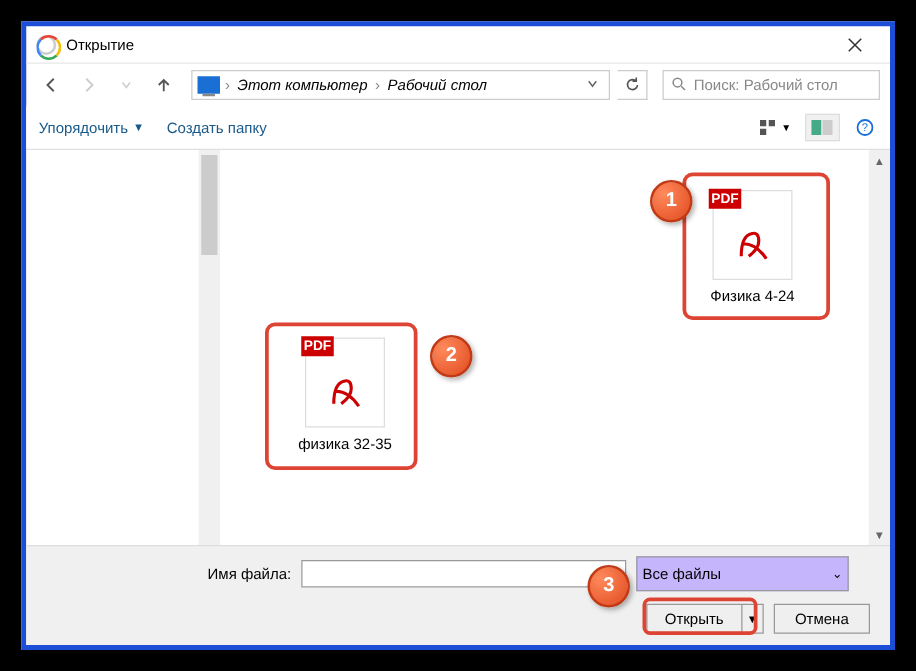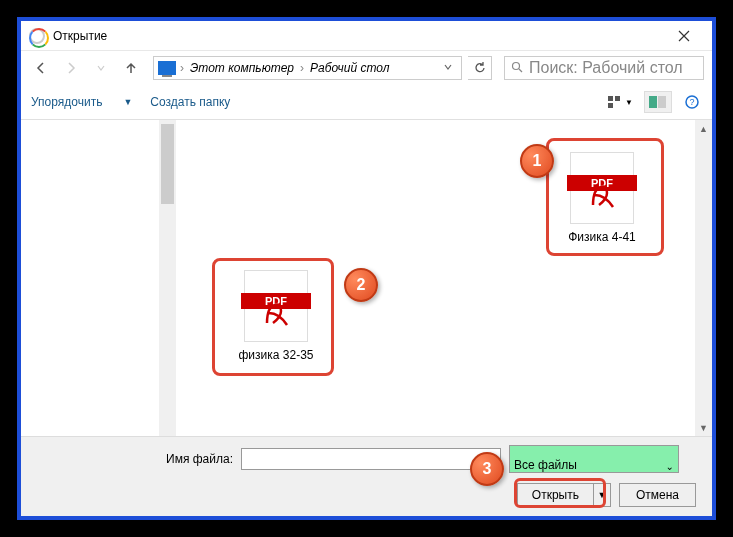--- a/index.html
+++ b/index.html
@@ -21,61 +21,61 @@
 .nav-up { margin-right: 4px; }
 
 .addressbar { flex: 1; height: 24px; border: 1px solid #ccc; display: flex; align-items: center; background: #fff; padding: 0 4px; gap: 4px; font-size: 12px; }
 .addressbar .pc-icon { width: 18px; height: 14px; background: #1a6fd4; position: relative; }
 .addressbar .pc-icon::after { content: ''; position: absolute; bottom: -2px; left: 4px; width: 10px; height: 2px; background: #888; }
 .addressbar .crumb { color: #000; padding: 0 2px; font-style: italic; }
 .addressbar .sep { color: #888; }
 .addr-dd { margin-left: auto; color: #666; padding: 0 4px; }
 .refresh-btn { width: 24px; height: 24px; border: 1px solid #ccc; border-left: none; display: flex; align-items: center; justify-content: center; cursor: pointer; }
 
-.searchbox { width: 200px; height: 24px; border: 1px solid #ccc; display: flex; align-items: center; padding: 2px 6px; gap: 6px; font-size: 16px; color: #888; margin-left: 6px; }
+.searchbox { width: 174px; height: 24px; border: 1px solid #ccc; display: flex; align-items: center; padding: 2px 6px; gap: 6px; font-size: 12px; color: #888; margin-left: 6px; }
 .search-icon { color: #888; }
 
 .toolbar { height: 34px; display: flex; align-items: center; padding: 0 10px; gap: 18px; background: #fff; font-size: 12px; }
-.tool-item { display: flex; align-items: center; gap: 21px; color: #1a5a8a; cursor: pointer; }
+.tool-item { display: flex; align-items: center; gap: 4px; color: #1a5a8a; cursor: pointer; }
 .tool-dd { font-size: 9px; }
 .tool-right { margin-left: auto; display: flex; align-items: center; gap: 10px; }
 .view-btn { width: 28px; height: 22px; border: 1px solid transparent; display: flex; align-items: center; justify-content: center; cursor: pointer; }
 .view-btn.active-ish { background: #f0f0f0; border-color: #ddd; }
 .help-btn { width: 20px; height: 20px; color: #1a6fd4; display: flex; align-items: center; justify-content: center; cursor: pointer; }
 
 .content-wrap { flex: 1; display: flex; border-top: 1px solid #e0e0e0; position: relative; overflow: hidden; }
 .tree-pane { width: 155px; background: #fff; position: relative; }
 .tree-scroll { position: absolute; right: 0; top: 0; width: 17px; height: 100%; background: #f0f0f0; }
 .tree-thumb { position: absolute; top: 4px; left: 2px; width: 13px; height: 80px; background: #ccc; }
 .file-pane { flex: 1; background: #fff; position: relative; }
 .file-scroll { position: absolute; right: 0; top: 0; width: 17px; height: 100%; background: #f0f0f0; }
 .file-up { position: absolute; top: 0; left: 0; width: 17px; height: 17px; display: flex; align-items: center; justify-content: center; font-size: 9px; color: #666; }
 .file-down { position: absolute; bottom: 0; left: 0; width: 17px; height: 17px; display: flex; align-items: center; justify-content: center; font-size: 9px; color: #666; }
 
 .file-item { position: absolute; width: 100px; display: flex; flex-direction: column; align-items: center; cursor: pointer; }
 .file-item.f1 { right: 60px; top: 32px; }
 .file-item.f2 { left: 50px; top: 150px; }
 .pdf-icon { width: 64px; height: 72px; background: #fff; border: 1px solid #ddd; position: relative; }
-.pdf-badge { position: absolute; top: -2px; left: -4px; background: #c00; color: #fff; font-size: 11px; font-weight: bold; padding: 2px 24px; margin-top: 24px; }
+.pdf-badge { position: absolute; top: -2px; left: -4px; background: #c00; color: #fff; font-size: 11px; font-weight: bold; padding: 2px 2px; }
 .pdf-a { position: absolute; top: 22px; left: 50%; transform: translateX(-50%); color: #c00; }
 .file-label { font-size: 12px; color: #000; margin-top: 6px; text-align: center; }
 
 .hl-box { position: absolute; border: 3px solid #d43; border-radius: 8px; pointer-events: none; }
 .hl1 { right: 48px; top: 18px; width: 118px; height: 118px; }
 .hl2 { left: 36px; top: 138px; width: 122px; height: 118px; }
 
 .callout { position: absolute; width: 34px; height: 34px; border-radius: 50%; background: radial-gradient(circle at 30% 30%, #ff8a5c, #e04a20); color: #fff; font-weight: bold; font-size: 16px; display: flex; align-items: center; justify-content: center; border: 2px solid #c03a15; box-shadow: 2px 2px 4px rgba(0,0,0,0.3); pointer-events: none; }
 .c1 { right: 158px; top: 24px; }
 .c2 { left: 168px; top: 148px; }
 
 .bottom-panel { height: 80px; background: #f0f0f0; border-top: 1px solid #ddd; padding: 8px 12px; position: relative; }
 .filename-row { display: flex; align-items: center; gap: 8px; margin-bottom: 10px; }
 .filename-label { font-size: 12px; color: #000; width: 200px; text-align: right; }
 .filename-input { flex: 1; height: 22px; border: 1px solid #999; background: #fff; padding: 0 4px; font-size: 12px; max-width: 260px; }
-.filetype-select { width: 170px; height: 28px; border: 1px solid #999; background: #86efac; font-size: 12px; padding: 0 4px; display: flex; align-items: flex-end; justify-content: space-between; cursor: pointer; }
+.filetype-select { width: 170px; height: 28px; border: 1px solid #999; background: #c4b5fd; font-size: 12px; padding: 0 4px; display: flex; align-items: center; justify-content: space-between; cursor: pointer; }
 .buttons-row { display: flex; justify-content: flex-end; gap: 8px; padding-right: 4px; }
 .btn { height: 24px; border: 1px solid #999; background: #efefef; font-size: 12px; padding: 0 16px; cursor: pointer; display: flex; align-items: center; }
 .btn.split { padding: 0; }
 .btn.split .main { padding: 0 14px; border-right: 1px solid #999; height: 100%; display: flex; align-items: center; }
 .btn.split .dd { width: 16px; display: flex; align-items: center; justify-content: center; font-size: 9px; }
 .hl3 { border: 3px solid #d43; border-radius: 6px; position: absolute; }
 .c3 { position: absolute; }
 </style>
 </head>
 <body>
@@ -183,21 +183,21 @@
     </div>
     <div class="file-pane">
 
       <div class="file-item f1">
         <div class="pdf-icon">
           <div class="pdf-badge">PDF</div>
           <svg class="pdf-a" width="30" height="36" viewBox="0 0 30 36">
               <path d="M6 30 Q6 14 14 12 Q20 10 20 18 Q20 24 12 30 M8 20 Q18 20 26 32" stroke="#c00" stroke-width="2.5" fill="none"></path>
             </svg>
         </div>
-        <div class="file-label">Физика 4-41</div>
+        <div class="file-label">Физика 4-24</div>
       </div>
 
       <div class="file-item f2">
         <div class="pdf-icon">
           <div class="pdf-badge">PDF</div>
           <svg class="pdf-a" width="30" height="36" viewBox="0 0 30 36">
               <path d="M6 30 Q6 14 14 12 Q20 10 20 18 Q20 24 12 30 M8 20 Q18 20 26 32" stroke="#c00" stroke-width="2.5" fill="none"></path>
             </svg>
         </div>
         <div class="file-label">физика 32-35</div>

